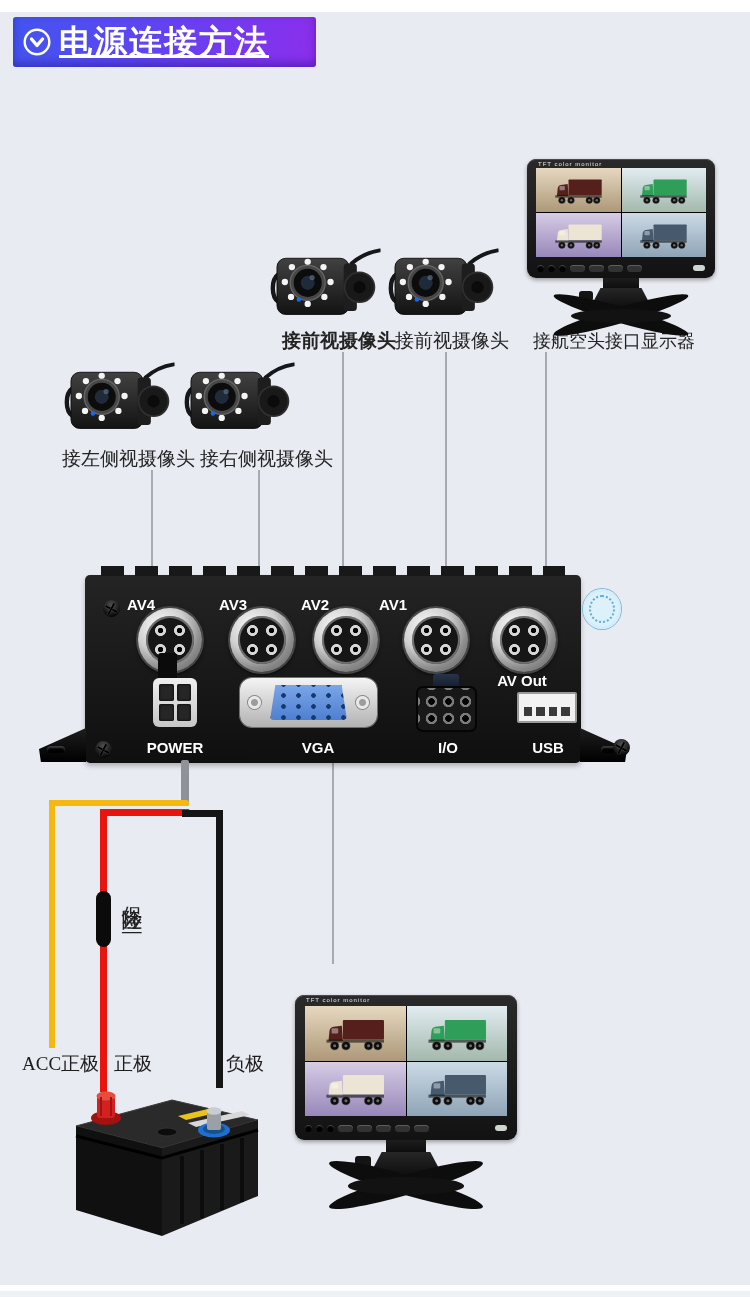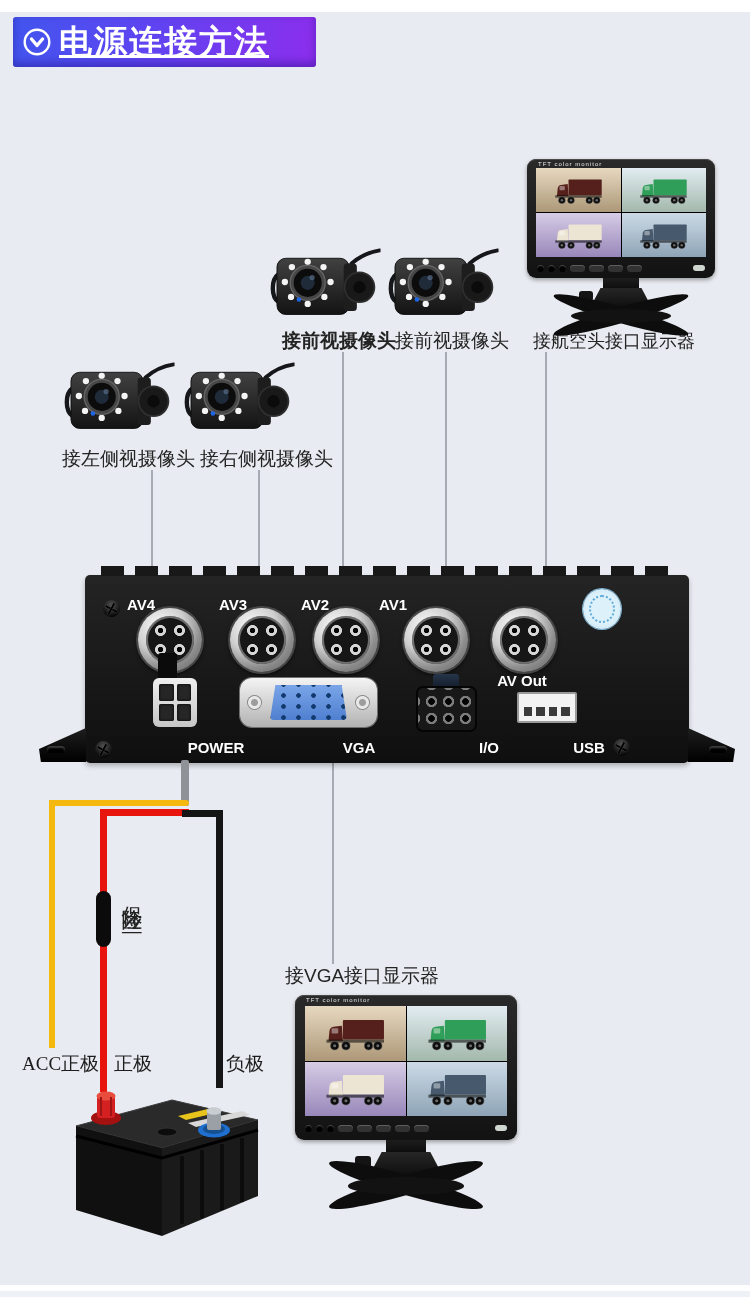--- a/index.html
+++ b/index.html
@@ -42,21 +42,21 @@
   .mon-neck{position:absolute;left:50%;transform:translateX(-50%);background:linear-gradient(#1d1d1d,#0b0b0b);}
   .mon-ped{position:absolute;left:50%;transform:translateX(-50%);
            clip-path:polygon(18% 0,82% 0,100% 100%,0 100%);background:linear-gradient(#262626,#0c0c0c);}
   .mon-knob{position:absolute;background:#141414;border-radius:3px;}
   .mon-base{position:absolute;left:50%;transform:translateX(-50%);}
   .lobe{position:absolute;left:0;top:0;width:100%;height:100%;border-radius:50%;background:#0d0d0d;}
   .lobe.a{transform:rotate(16deg);} .lobe.b{transform:rotate(-16deg);}
   .bdisc{position:absolute;left:14%;right:14%;top:12%;bottom:0;background:#121212;border-radius:50%;}
 
   
-  .dvr{position:absolute;left:85px;top:575px;width:604px;height:188px;border-radius:5px;
+  .dvr{position:absolute;left:85px;top:575px;width:496px;height:188px;border-radius:5px;
        background:linear-gradient(180deg,#242424,#0f0f0f);box-shadow:0 3px 5px rgba(0,0,0,.25);}
   .dvr::before{content:"";position:absolute;top:-9px;left:16px;right:16px;height:10px;
        background:repeating-linear-gradient(90deg,#181818 0 23px,rgba(0,0,0,0) 23px 34px);}
   .avconn{position:absolute;top:33px;width:64px;height:64px;border-radius:50%;
        background:radial-gradient(circle at 35% 30%,#fdfdfd,#cfcfcf 40%,#8e8e8e 66%,#5a5a5a);
        box-shadow:0 0 0 2px #474747,0 2px 5px #000;}
   .avconn::after{content:"";position:absolute;inset:8px;border-radius:50%;background-color:#161616;
        box-shadow:inset 0 0 0 2px #6e6e6e;background-repeat:no-repeat;
        background-image:radial-gradient(circle,#050505 2.4px,#d6d6d6 3px 5.2px,rgba(0,0,0,0) 5.8px),
                         radial-gradient(circle,#050505 2.4px,#d6d6d6 3px 5.2px,rgba(0,0,0,0) 5.8px),
@@ -91,21 +91,21 @@
        background-size:15px 11px,100% 100%;background-position:6px 5px,0 0;}
   .io{position:absolute;left:333px;top:113px;width:57px;height:42px;border-radius:5px;background-color:#181818;
       box-shadow:0 0 0 2px #050505;background-image:radial-gradient(circle,#020202 3px,#7c7c7c 3.6px 5.4px,rgba(0,0,0,0) 6px);
       background-size:17px 17px;background-position:5px 5px;}
   .io-tab{position:absolute;left:348px;top:99px;width:26px;height:16px;border-radius:3px 3px 0 0;
       background:linear-gradient(#26354a,#101a26);}
   .usb{position:absolute;left:432px;top:117px;width:60px;height:31px;background:#f2f2f2;
       border:2px solid #9a9a9a;box-sizing:border-box;border-radius:2px;}
   .usb::after{content:"";position:absolute;left:5px;right:5px;top:13px;height:9px;
       background:repeating-linear-gradient(90deg,#3a3a3a 0 8px,rgba(0,0,0,0) 8px 12.5px);}
-  .portlbl{position:absolute;top:164px;transform:translateX(-50%);color:#fff;font-weight:bold;font-size:15px;white-space:nowrap;margin-left:41px;}
+  .portlbl{position:absolute;top:164px;transform:translateX(-50%);color:#fff;font-weight:bold;font-size:15px;white-space:nowrap;}
   .avout{position:absolute;left:437px;top:97px;transform:translateX(-50%);color:#fff;font-weight:bold;font-size:15px;white-space:nowrap;}
 
   
   .wire{position:absolute;}
   .w-pig{left:181px;top:760px;width:8px;height:46px;background:#8f9398;border-radius:2px;}
   .w-acc-h{left:49px;top:800px;width:140px;height:6px;background:#f5b80e;border-radius:3px;}
   .w-acc-v{left:49px;top:800px;width:6px;height:248px;background:#f5b80e;}
   .w-pos-h{left:100px;top:809px;width:89px;height:7px;background:#e7150d;}
   .w-pos-v{left:100px;top:809px;width:7px;height:283px;background:#e7150d;}
   .w-neg-h{left:182px;top:810px;width:41px;height:7px;background:#151515;}
@@ -324,21 +324,20 @@
     <ellipse cx="44" cy="40" rx="15" ry="7" fill="#a31111"></ellipse>
     <rect x="35" y="18" width="18" height="22" rx="3" fill="#d42020"></rect>
     <ellipse cx="44" cy="18" rx="9.5" ry="4.5" fill="#e74c3c"></ellipse>
     <path d="M39,19 L39,38 M49,19 L49,38" stroke="#9c1414" stroke-width="2"></path>
     <ellipse cx="152" cy="52" rx="16" ry="7.5" fill="#1f6fd0"></ellipse>
     <ellipse cx="152" cy="51" rx="11" ry="5" fill="#17508f"></ellipse>
     <rect x="145" y="33" width="14" height="19" rx="2" fill="#9aa0a6"></rect>
     <ellipse cx="152" cy="33" rx="7.5" ry="3.8" fill="#c8cdd2"></ellipse>
   </svg>
 
-  <div class="lbl" style="left:285px;top:963px;">接VGA接口显示器</div>
   <div class="monitor" style="left:295px;top:995px;width:222px;height:203px;">
     <div class="mon-bezel" style="height:145px;">
       <div class="mon-brand">TFT color monitor</div>
       <div class="mon-screen" style="top:11px;bottom:24px;left:10px;right:10px;">
         <div class="q q-tl">
             <svg viewBox="0 0 120 70">
               <use href="#truck"></use>
             </svg>
           </div>
         <div class="q q-tr">

